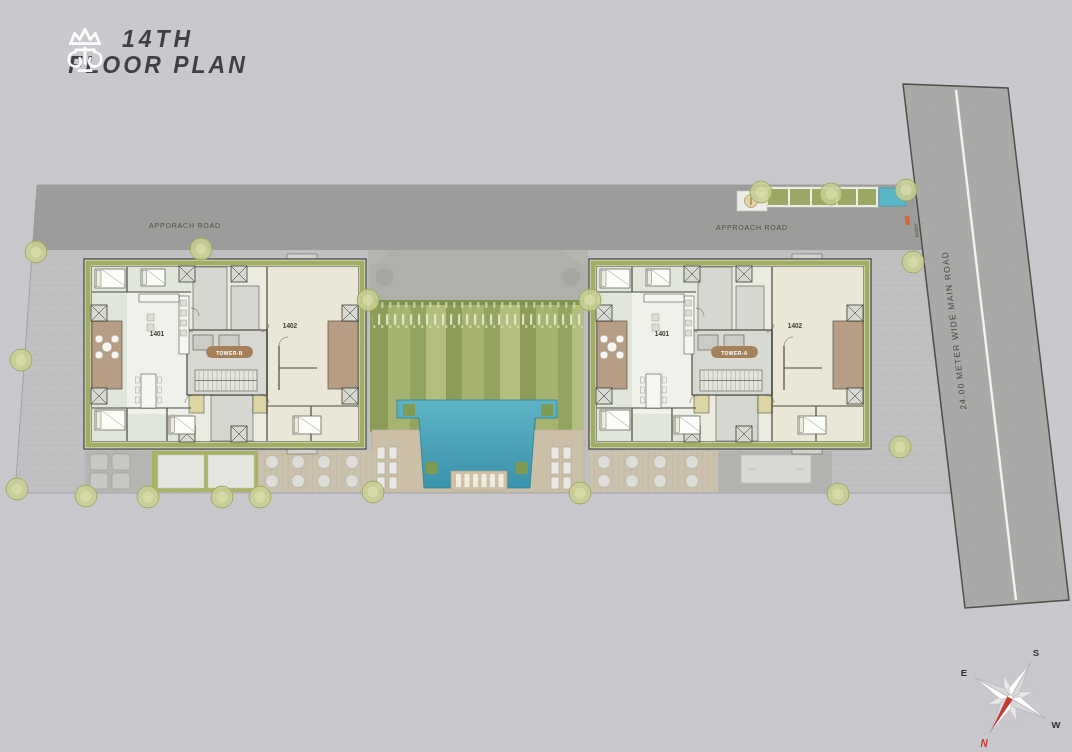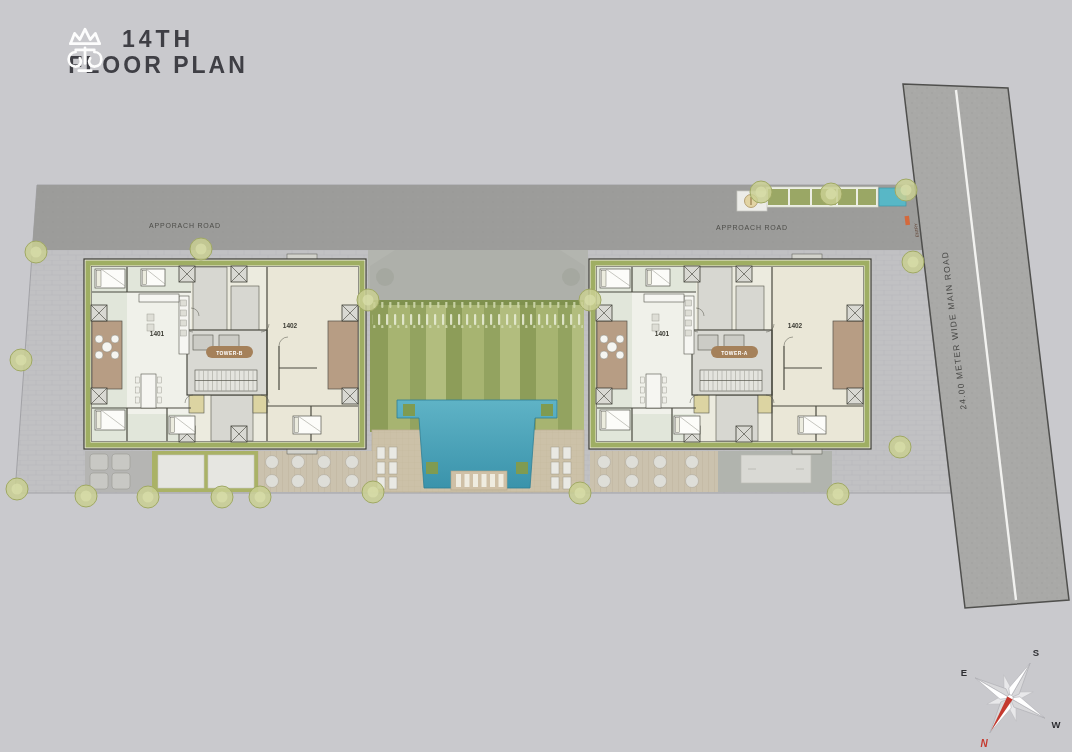--- a/index.html
+++ b/index.html
@@ -1,19 +1,19 @@
 <!DOCTYPE html>
 <html><head>
 <meta charset="utf-8">
 <style>
   html,body{margin:0;padding:0;background:#c9c9cd;}
   .stage{position:relative;width:1072px;height:752px;background:#c9c9cd;overflow:hidden;
          font-family:"Liberation Sans",sans-serif;}
   .stage svg{position:absolute;left:0;top:0;}
-  .brand{position:absolute;left:58px;top:26px;width:200px;text-align:center;color:#3f3f45;}
+  .brand{position:absolute;left:58px;top:26px;width:200px;text-align:center;color:#3f3f45;font-style:italic;}
   .brand .crown{display:block;margin:0 auto 4px auto;}
   .brand .t1{font-size:23px;font-weight:bold;letter-spacing:4px;line-height:1.15;}
   .brand .t2{font-size:23px;font-weight:bold;letter-spacing:3px;line-height:1.15;white-space:nowrap;}
   text{font-family:"Liberation Sans",sans-serif;}
 </style>
 </head>
 <body>
 
 <div class="stage">
 

